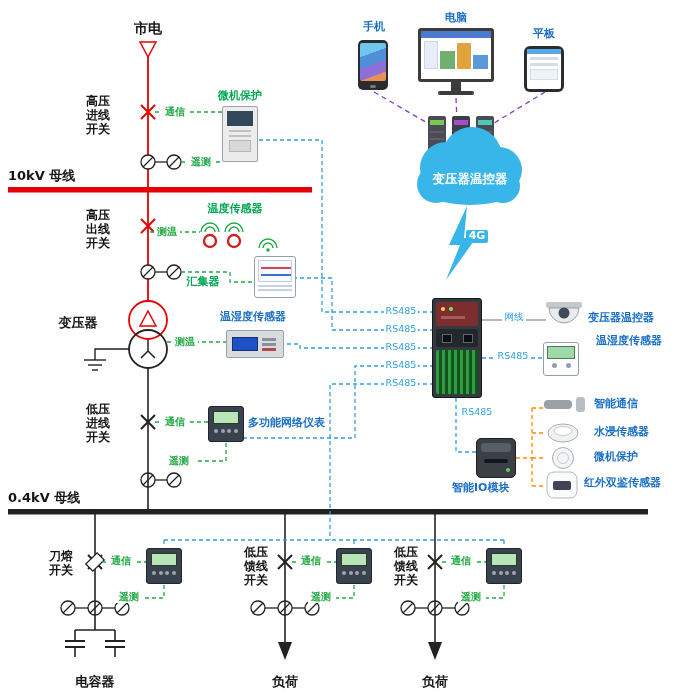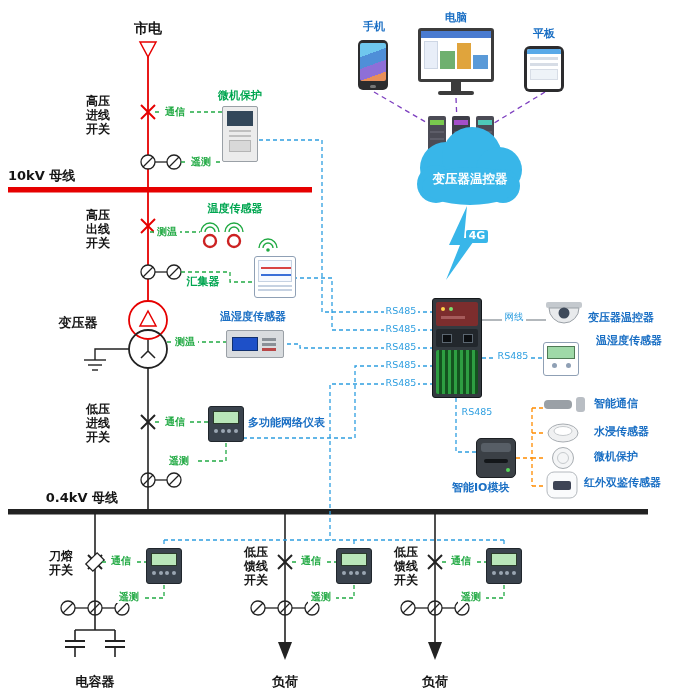--- a/index.html
+++ b/index.html
@@ -370,21 +370,21 @@
 <div class="lbl green" style="left:180px;top:276px;width:46px">汇集器</div>
 <div class="lbl k k13" style="left:52px;top:315px;width:52px">变压器</div>
 <div class="lbl blue" style="left:220px;top:311px;width:84px">温湿度传感器</div>
 <div class="link" style="left:172px;top:336px;width:26px">测温</div>
 <div class="lbl k" style="left:78px;top:402px;width:40px">低压
 进线
 开关</div>
 <div class="link" style="left:162px;top:416px;width:26px">通信</div>
 <div class="lbl blue" style="left:248px;top:417px;width:104px">多功能网络仪表</div>
 <div class="link" style="left:166px;top:455px;width:26px">遥测</div>
-<div class="lbl k k13" style="left:8px;top:490px;width:110px;text-align:right">0.4kV 母线</div>
+<div class="lbl k k13" style="left:8px;top:490px;width:110px;text-align:left">0.4kV 母线</div>
 <div class="lbl k" style="left:42px;top:549px;width:38px">刀熔
 开关</div>
 <div class="link" style="left:108px;top:555px;width:26px">通信</div>
 <div class="link" style="left:116px;top:591px;width:26px">遥测</div>
 <div class="lbl k" style="left:236px;top:545px;width:40px">低压
 馈线
 开关</div>
 <div class="link" style="left:298px;top:555px;width:26px">通信</div>
 <div class="link" style="left:308px;top:591px;width:26px">遥测</div>
 <div class="lbl k" style="left:386px;top:545px;width:40px">低压

